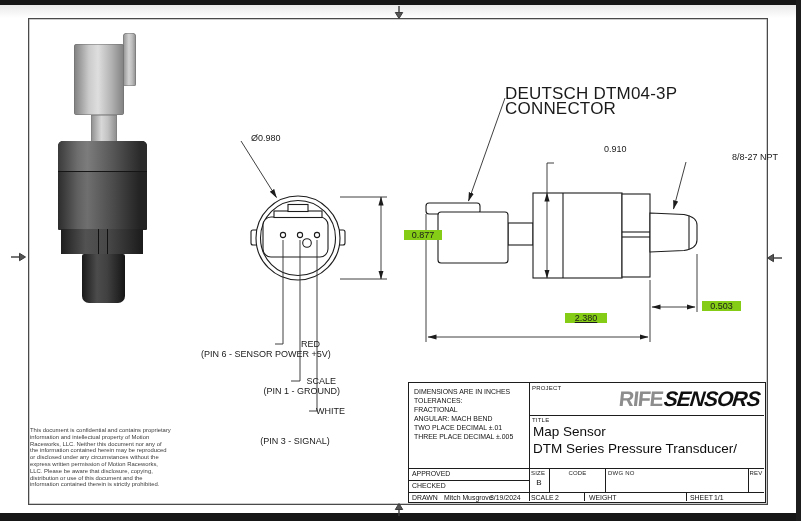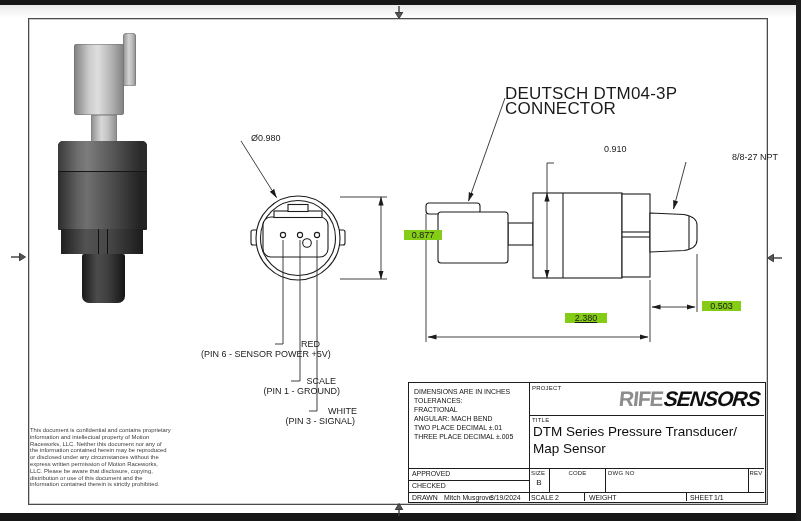--- a/index.html
+++ b/index.html
@@ -153,22 +153,22 @@
 
 <div class="abs lbl" style="left:556px;top:144px;">0.910</div>
 <div class="abs lbl" style="left:684px;top:152px;">8/8-27 NPT</div>
 <div class="abs lbl c" style="left:654px;top:301px;width:39px;">0.503</div>
 <div class="abs lbl c" style="left:517px;top:313px;width:42px;text-decoration:underline;">2.380</div>
 
 <div class="abs lbl r" style="left:192px;top:339px;width:80px;">RED</div>
 <div class="abs lbl r" style="left:153px;top:349px;width:120px;">(PIN 6 - SENSOR POWER +5V)</div>
 <div class="abs lbl r" style="left:208px;top:376px;width:80px;">SCALE</div>
 <div class="abs lbl r" style="left:172px;top:386px;width:120px;">(PIN 1 - GROUND)</div>
-<div class="abs lbl r" style="left:229px;top:406px;width:80px;">WHITE</div>
-<div class="abs lbl r" style="left:187px;top:416px;width:120px;">(PIN 3 - SIGNAL)</div>
+<div class="abs lbl r" style="left:217px;top:406px;width:80px;">WHITE</div>
+<div class="abs lbl r" style="left:187px;top:436px;width:120px;text-align:center;">(PIN 3 - SIGNAL)</div>
 
 <div class="abs disclaimer">This document is confidential and contains proprietary information and intellectual property of Motion Raceworks, LLC. Neither this document nor any of the information contained herein may be reproduced or disclosed under any circumstances without the express written permission of Motion Raceworks, LLC. Please be aware that disclosure, copying, distribution or use of this document and the information contained therein is strictly prohibited.</div>
 
 <div class="abs tb">
 
   <div class="ln" style="left:120px;top:0;width:1px;height:117.5px;"></div>
   <div class="ln" style="left:0;top:85px;width:120px;height:1px;"></div>
   <div class="ln" style="left:0;top:97px;width:120px;height:1px;"></div>
   <div class="ln" style="left:0;top:109px;width:354.5px;height:1px;"></div>
   <div class="ln" style="left:120px;top:32px;width:234.5px;height:1px;"></div>
@@ -188,22 +188,22 @@
     <div>THREE PLACE DECIMAL ±.005</div>
   </div>
 
   <div class="tiny" style="left:123px;top:2px;">PROJECT</div>
   <div class="logo">
     <span class="p1" style="color:#8d8d8d;">RIFE</span><span class="p2" style="color:#0f0f0f;">SENSORS</span>
   </div>
 
   <div class="tiny" style="left:123px;top:34px;">TITLE</div>
   <div class="title-text" style="left:124px;">
+    <div>Map Sensor</div>
     <div>DTM Series Pressure Transducer/</div>
-    <div>Map Sensor</div>
   </div>
 
   <div class="small" style="left:3px;top:87px;">APPROVED</div>
   <div class="small" style="left:3px;top:99px;">CHECKED</div>
   <div class="small" style="left:3px;top:111px;">DRAWN</div>
   <div class="small" style="left:35px;top:111px;">Mitch Musgrove</div>
   <div class="small" style="left:81px;top:111px;">3/19/2024</div>
 
   <div class="tiny" style="left:122px;top:87px;">SIZE</div>
   <div class="small" style="left:120px;top:96px;width:20px;text-align:center;font-size:8px;">B</div>

